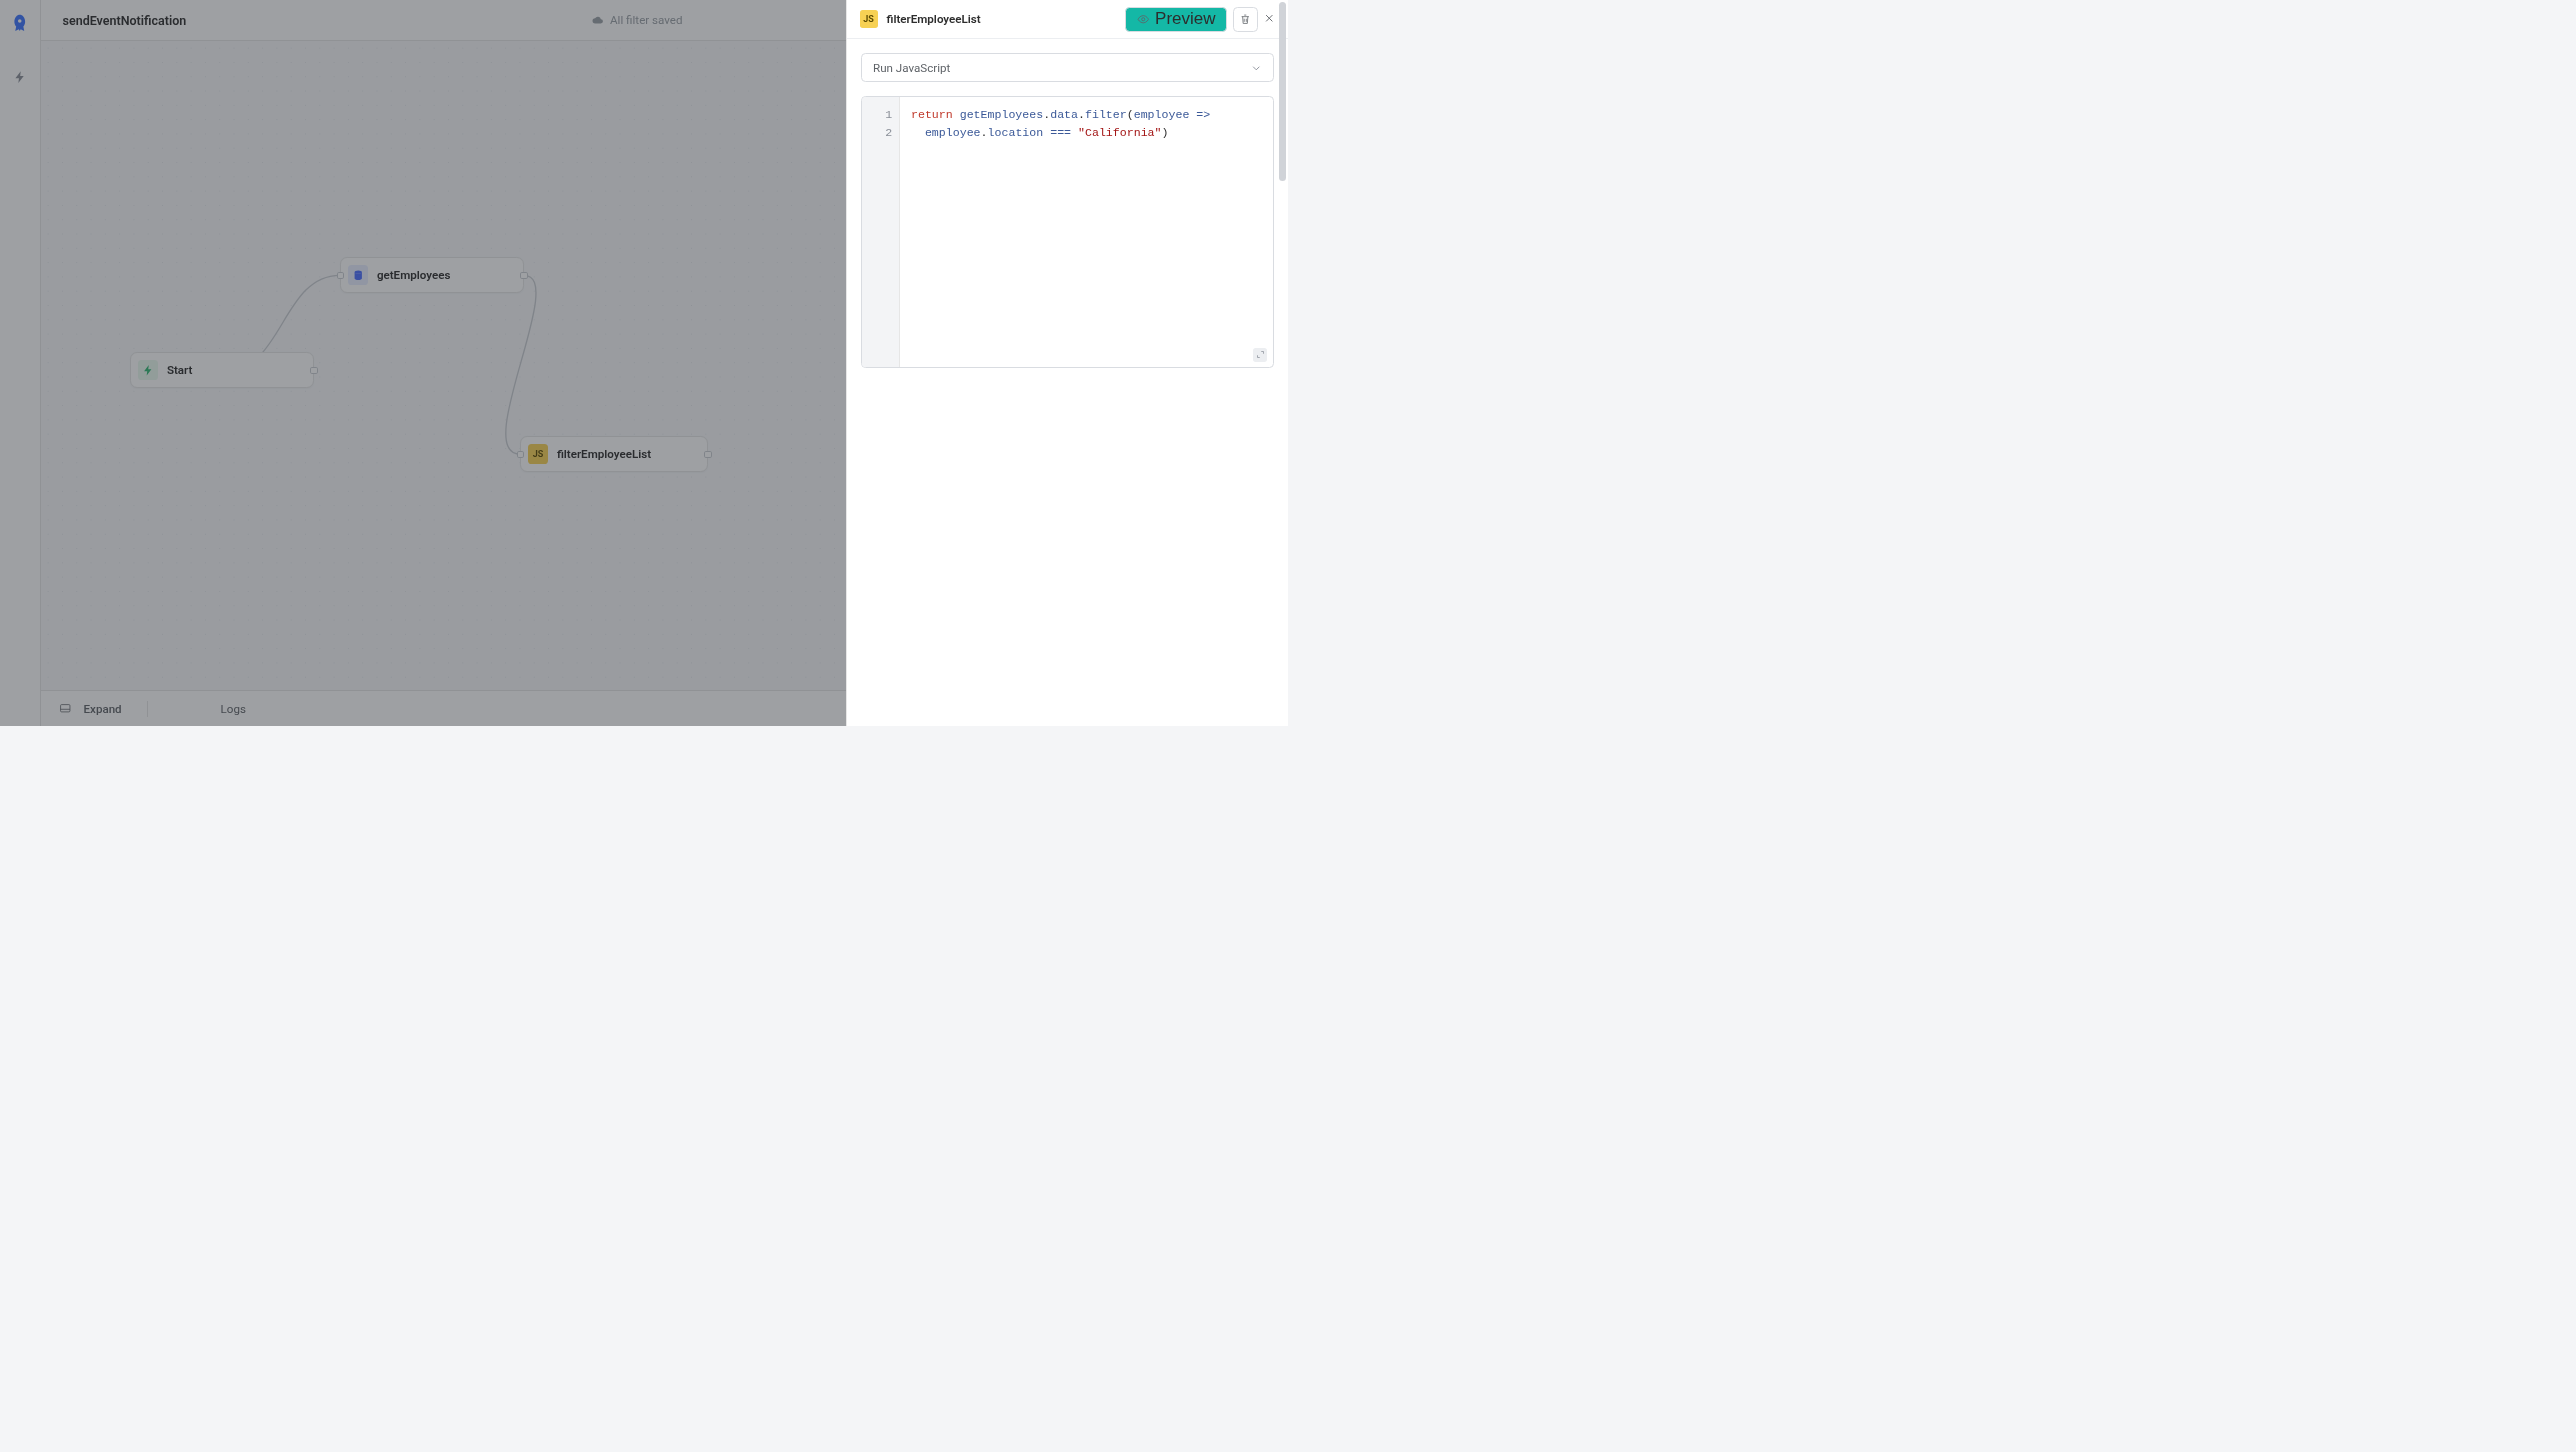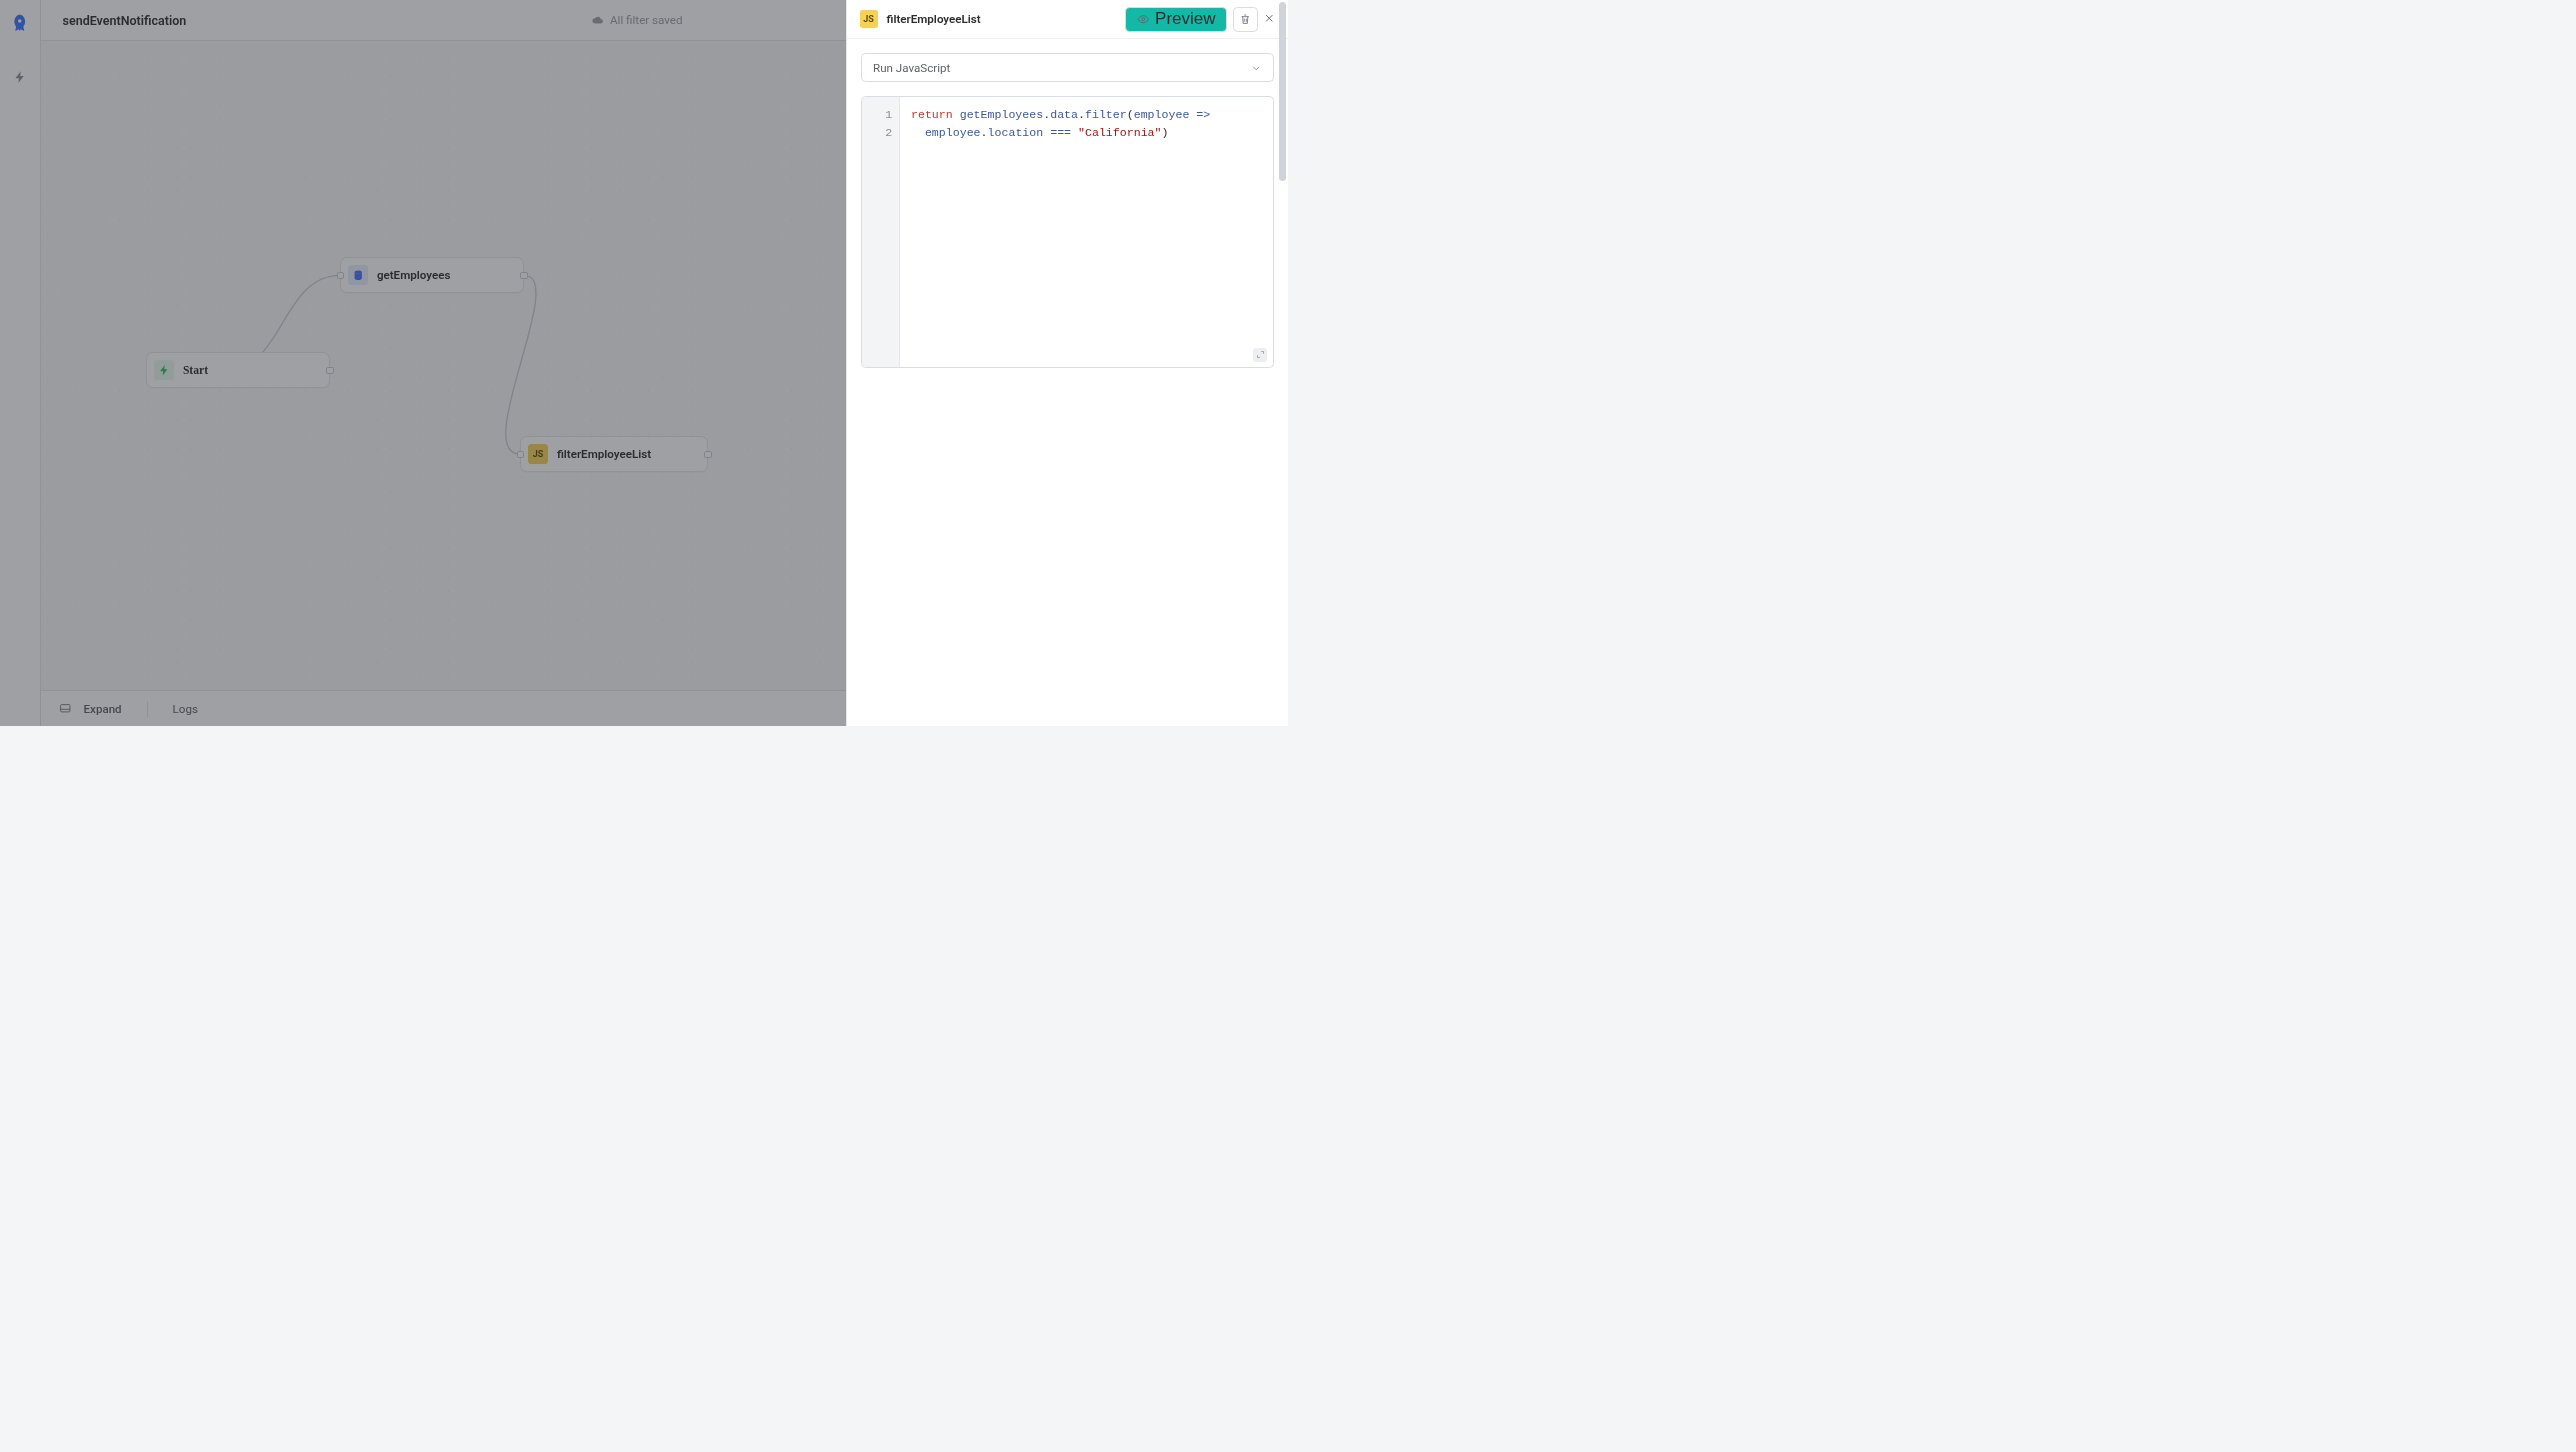--- a/index.html
+++ b/index.html
@@ -360,21 +360,21 @@
   </div>
 </div>
 
 <div class="canvas">
 
   <svg class="edges" width="805" height="626" viewBox="0 0 900 700">
     <path d="M 208 368 C 270 368, 270 262, 334 262" stroke="#c9ccd1" stroke-width="1.5" fill="none"></path>
     <path d="M 540 262 C 590 262, 480 462, 536 462" stroke="#c9ccd1" stroke-width="1.5" fill="none"></path>
   </svg>
 
-  <div class="node" style="left:105px; top:311px; width:184px;font-family:Liberation Serif, serif;">
+  <div class="node" style="left:89px; top:311px; width:184px;">
     <div class="icon-box" style="background:#eaf9ef;">
       <svg viewBox="0 0 24 24" width="12.5" height="12.5">
           <path fill="#2eb872" d="M13 2L4 14h6l-1 8 9-12h-6l1-8z"></path>
         </svg>
     </div>
     <span class="node-label">Start</span>
     <div class="node-port" style="right:-4.5px; top:14.3px;"></div>
   </div>
 
   <div class="node" style="left:299px; top:216px; width:184px;">
@@ -427,21 +427,21 @@
 
 <div class="bottombar">
   <div class="expand-btn">
     <svg viewBox="0 0 24 24" width="12.5" height="12.5">
         <rect x="3" y="5" width="18" height="14" rx="2" stroke="#5f6368" stroke-width="1.5" fill="none"></rect>
         <line x1="3" y1="14" x2="21" y2="14" stroke="#5f6368" stroke-width="1.5"></line>
       </svg>
     <span>Expand</span>
   </div>
   <div class="divider"></div>
-  <div style="cursor:pointer;">Logs</div>
+  <div style="cursor:pointer;margin-left:48px;">Logs</div>
 </div>
 
 <div class="dim-overlay"></div>
 
 <div class="side-panel">
   <div class="panel-scrollbar"></div>
   <div class="panel-header">
     <div class="js-badge">JS</div>
     <span class="panel-title">filterEmployeeList</span>
     <div class="panel-header-actions">

